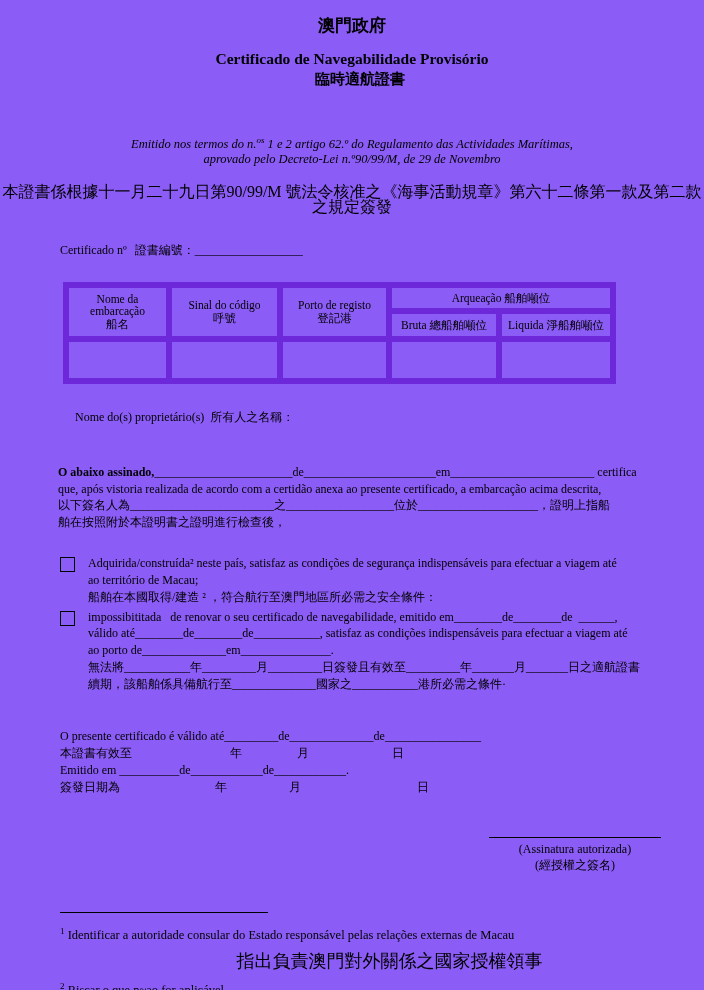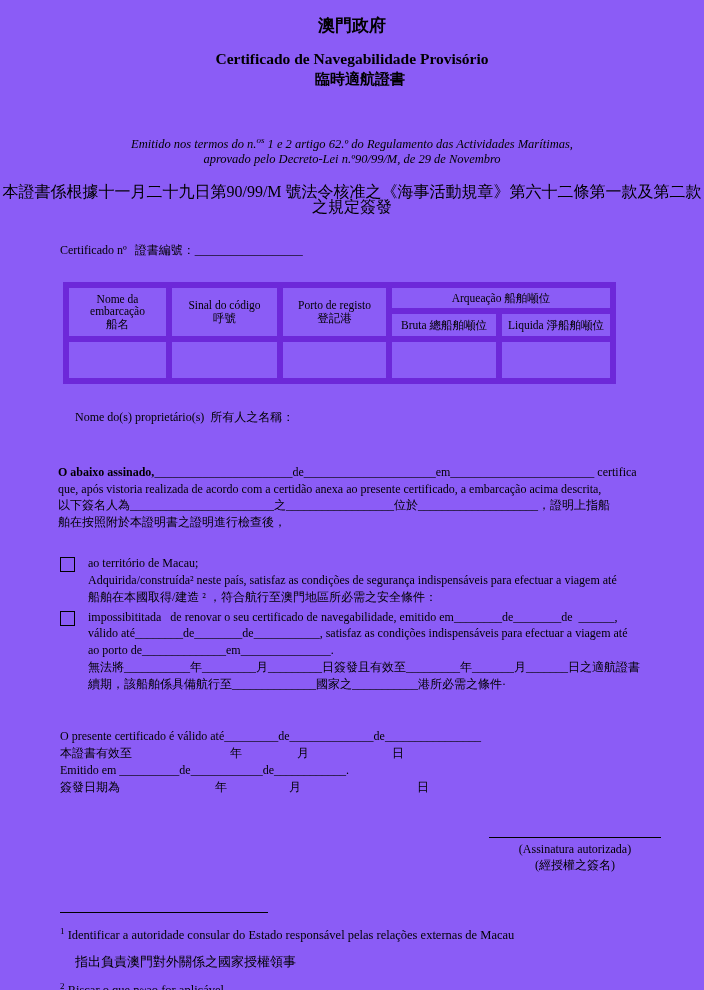--- a/index.html
+++ b/index.html
@@ -52,21 +52,21 @@
   .opt-line{white-space:pre-wrap;}
   .validity{margin:35px 0 0 60px;line-height:17.2px;}
   .validity .line{white-space:pre-wrap;}
   .vy1{margin-left:98px;} .vm1{margin-left:55px;} .vd1{margin-left:83px;}
   .vy2{margin-left:95px;} .vm2{margin-left:62px;} .vd2{margin-left:116px;}
   .sig{margin:40px 0 0 487px;width:176px;text-align:center;font-size:12px;line-height:16px;}
   .sig-line{width:172px;border-bottom:1px solid #000;height:1px;margin:0 auto 3px auto;}
   .footnotes{margin:39px 0 0 60px;font-size:12.5px;}
   .fn-rule{width:208px;border-top:1px solid #000;margin-bottom:6px;}
   .fn-line{line-height:25px;}
-  .fn-zh{padding-left:15px;font-size:13px;}
+  .fn-zh{padding-left:15px;font-size:18px;text-align:center;}
   sup{font-size:9px;}
 </style>
 </head>
 <body>
 
 <div class="page">
 
   <div class="gov-title center">澳門政府</div>
   <div class="title-pt center">Certificado de Navegabilidade Provisório</div>
   <div class="title-zh center">臨時適航證書</div>
@@ -127,22 +127,22 @@
     <div><span class="lead">O abaixo assinado,</span><span>_______________________de______________________em________________________ certifica</span></div>
     <div>que, após vistoria realizada de acordo com a certidão anexa ao presente certificado, a embarcação acima descrita,</div>
     <div>以下簽名人為________________________之__________________位於____________________，證明上指船</div>
     <div>舶在按照附於本證明書之證明進行檢查後，</div>
   </div>
 
   <div class="opts">
     <div class="opt">
       <div class="cb"></div>
       <div class="opt-lines">
+        <div class="opt-line">Adquirida/construída² neste país, satisfaz as condições de segurança indispensáveis para efectuar a viagem até</div>
         <div class="opt-line">ao território de Macau;</div>
-        <div class="opt-line">Adquirida/construída² neste país, satisfaz as condições de segurança indispensáveis para efectuar a viagem até</div>
         <div class="opt-line">船舶在本國取得/建造 ² ，符合航行至澳門地區所必需之安全條件：</div>
       </div>
     </div>
     <div class="opt">
       <div class="cb"></div>
       <div class="opt-lines">
         <div class="opt-line">impossibititada   de renovar o seu certificado de navegabilidade, emitido em________de________de  ______,</div>
         <div class="opt-line">válido até________de________de___________, satisfaz as condições indispensáveis para efectuar a viagem até</div>
         <div class="opt-line">ao porto de______________em_______________.</div>
         <div class="opt-line">無法將___________年_________月_________日簽發且有效至_________年_______月_______日之適航證書</div>

